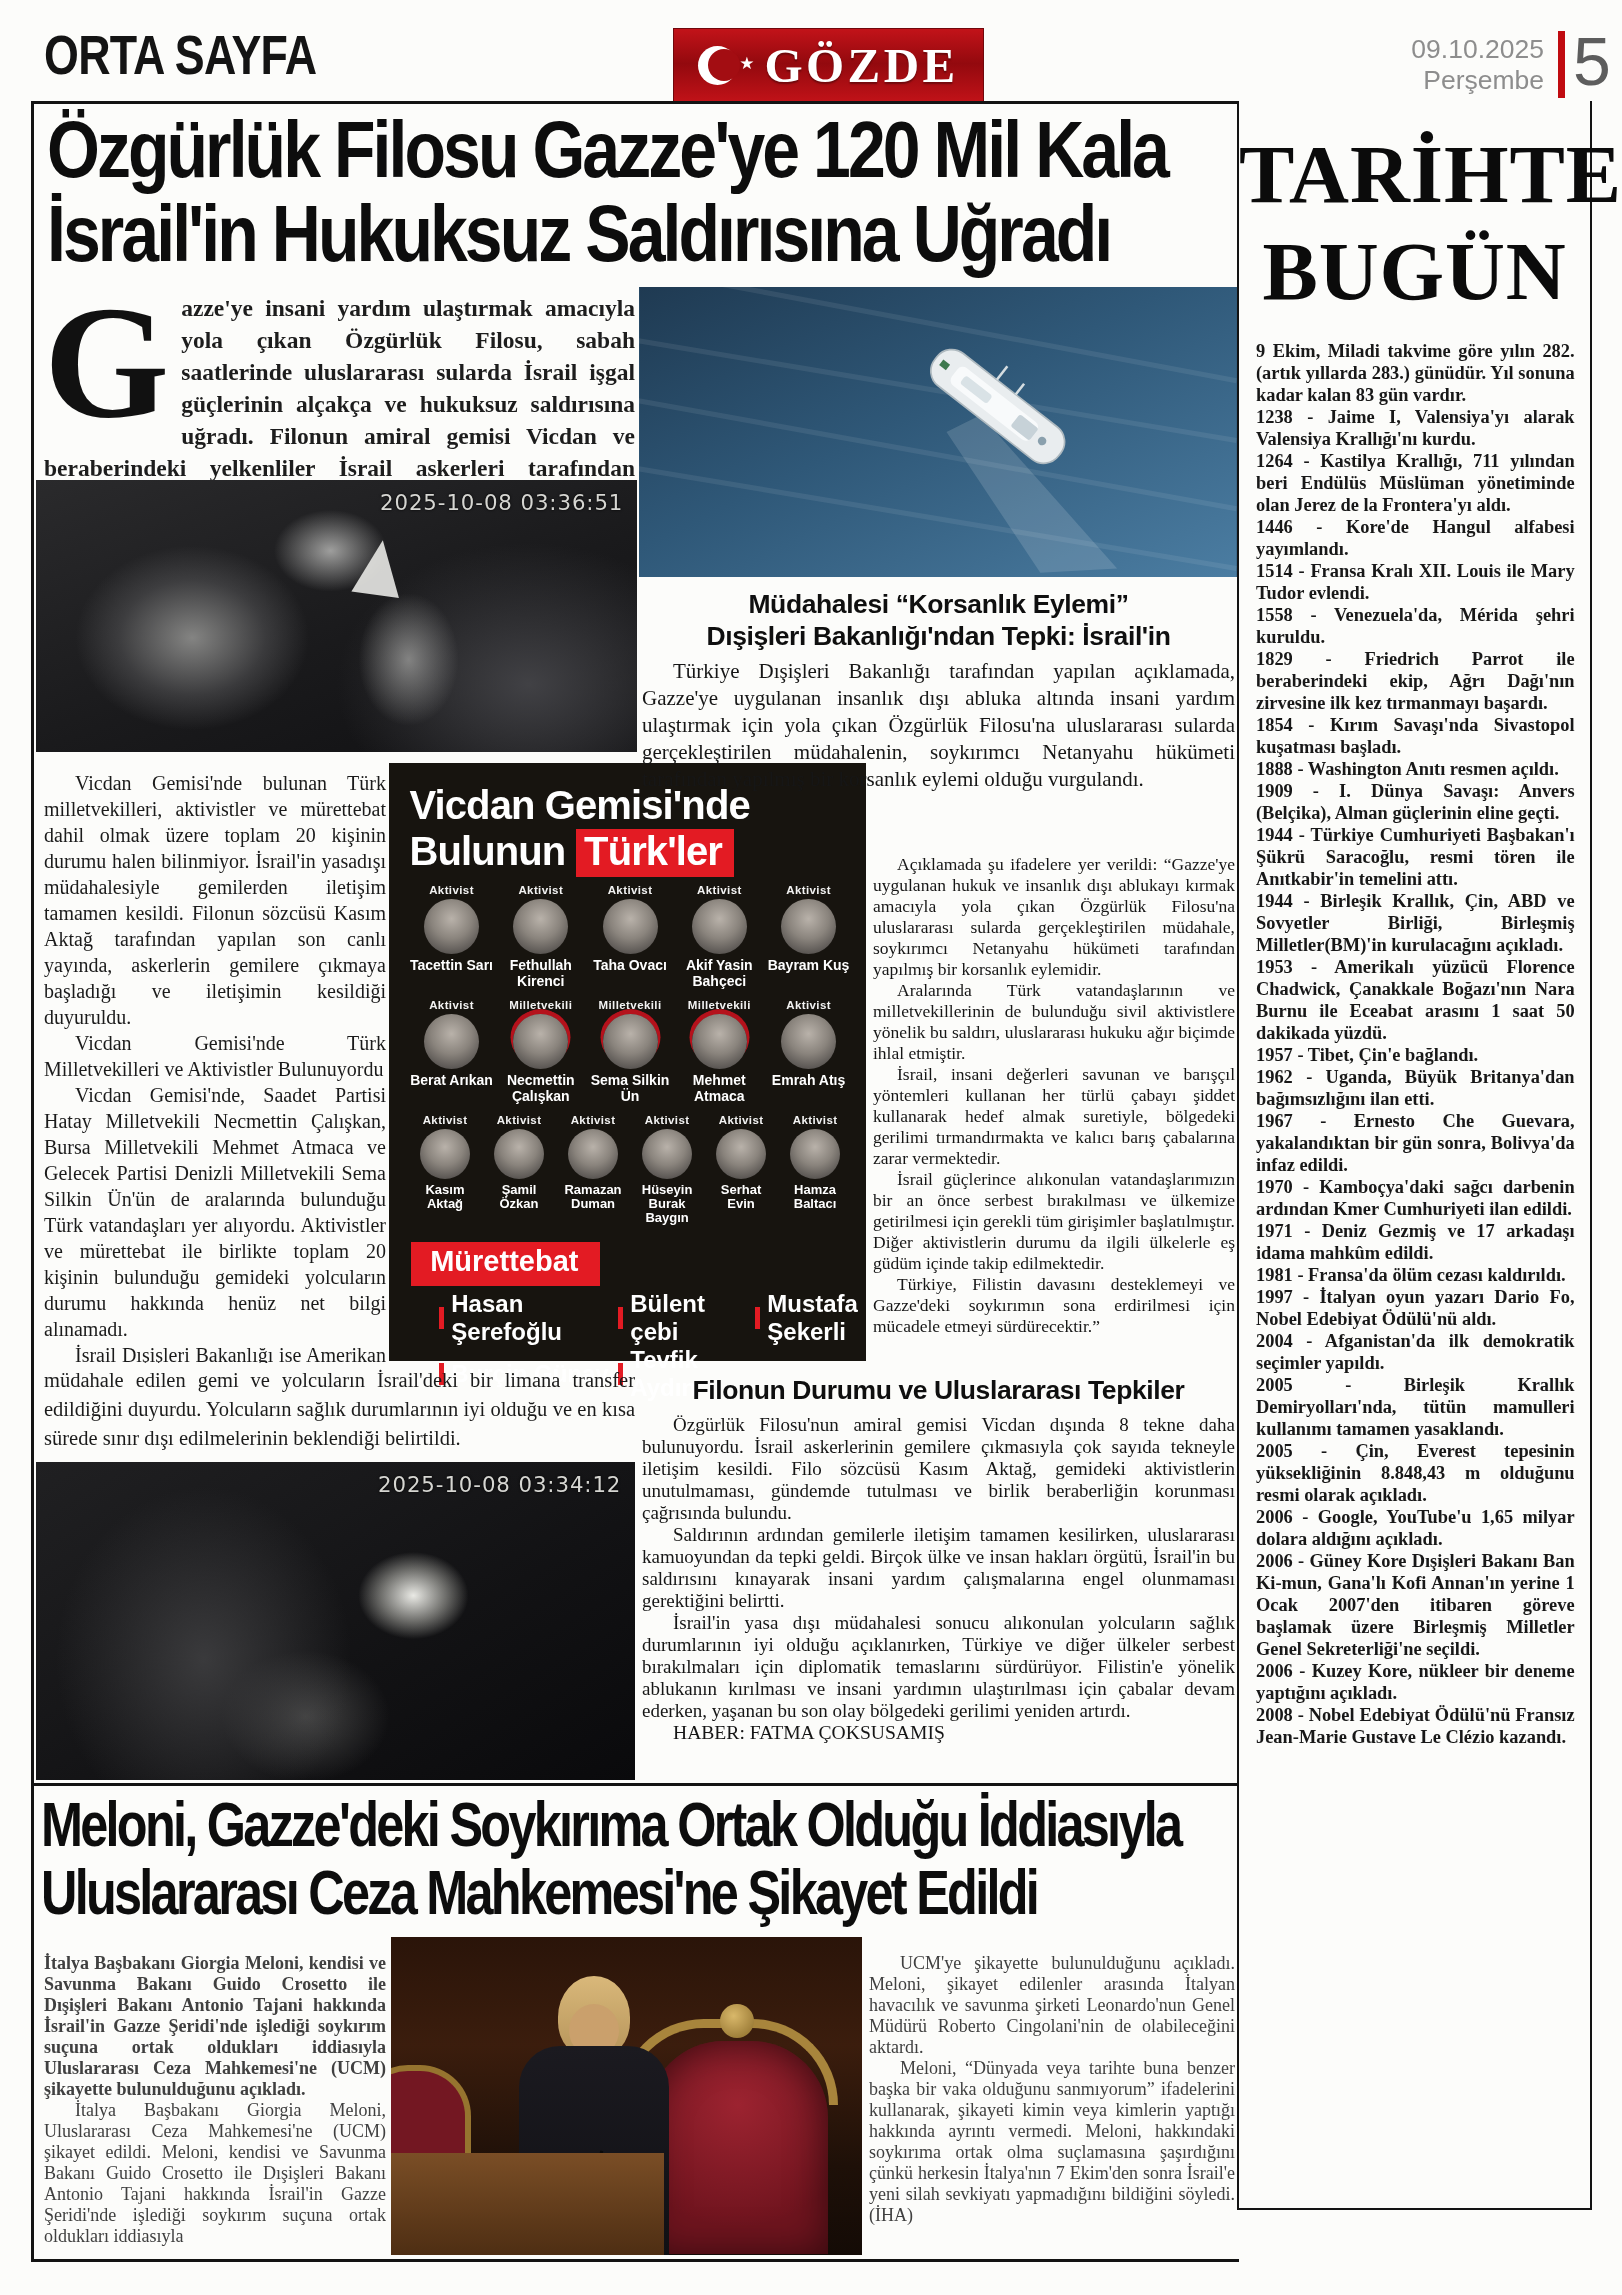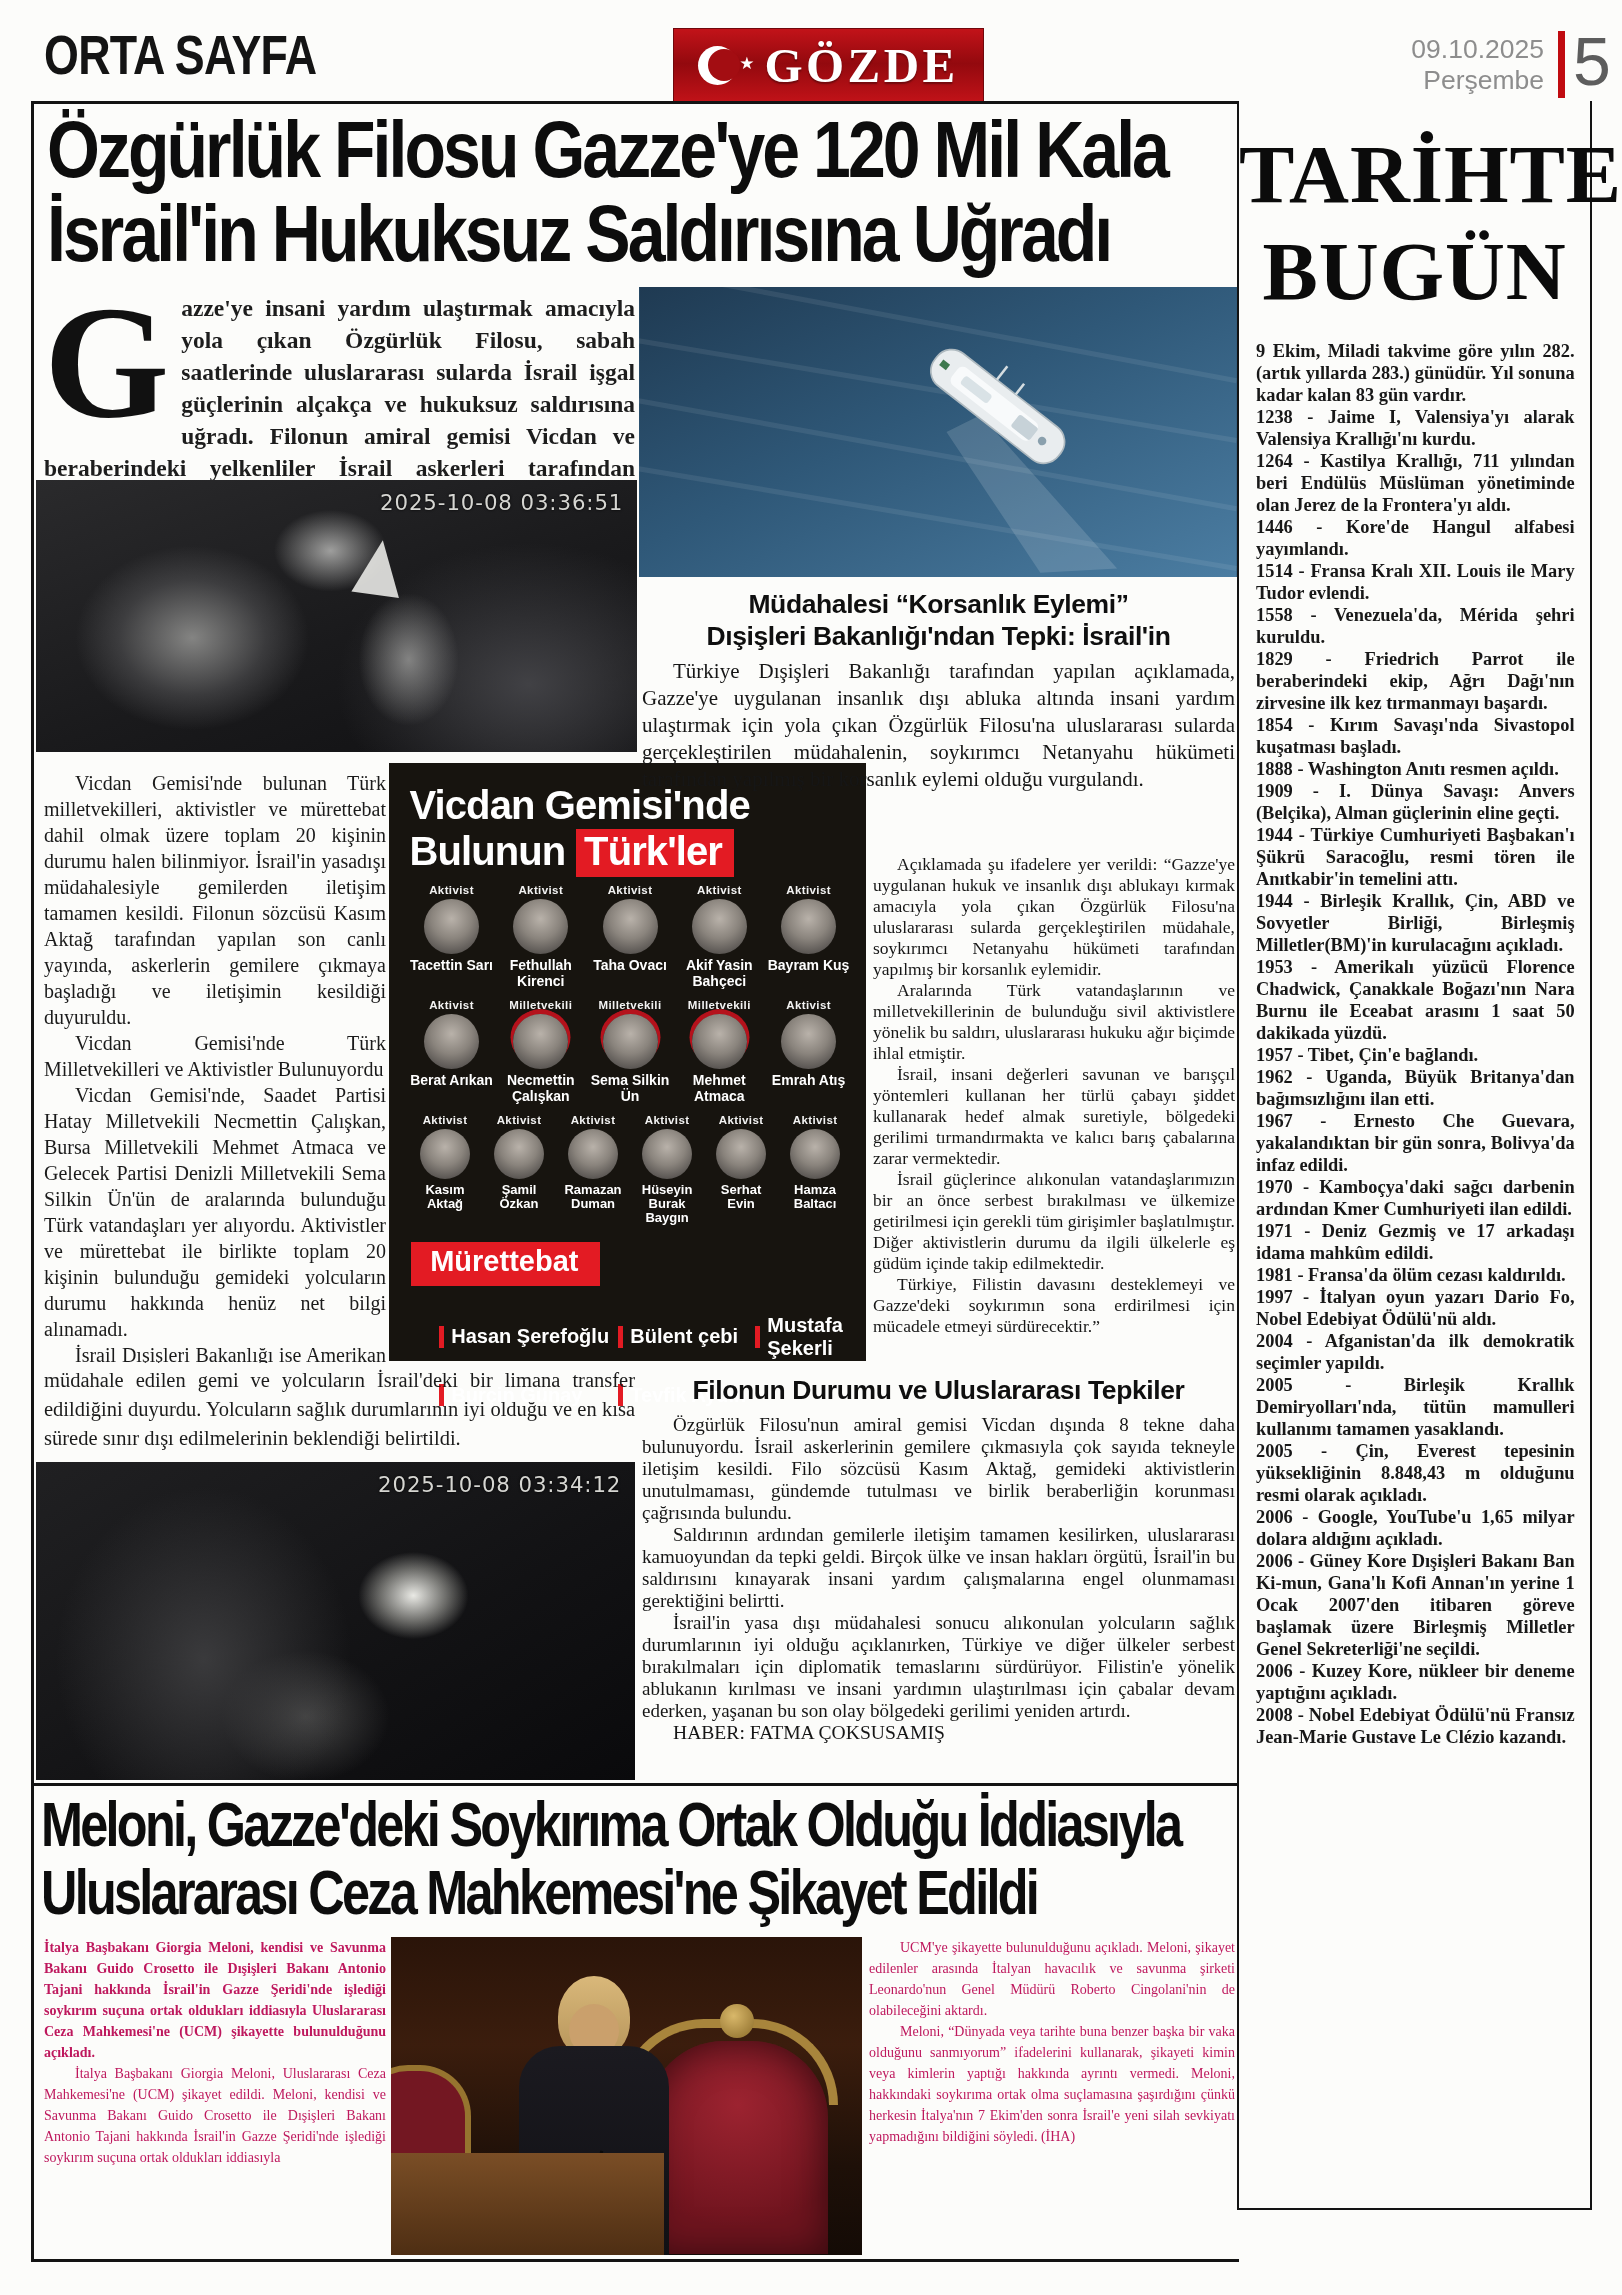--- a/index.html
+++ b/index.html
@@ -89,38 +89,38 @@
   .prow6 .person{width:71px;}
   .role{font-size:11.5px;font-weight:bold;letter-spacing:0.4px;opacity:.95;}
   .avatar{width:55px;height:55px;border-radius:50%;margin:2.6px auto 4.3px;
           background:radial-gradient(circle at 50% 36%, #b9b2aa 0%, #8a847d 45%, #575350 80%, #413e3b 100%);}
   .prow6 .avatar{width:50px;height:50px;}
   .avatar.mv{box-shadow:0 -6px 0 -0.9px #b5121c, -3.4px -4.3px 0 -0.9px #b5121c, 3.4px -4.3px 0 -0.9px #b5121c;}
   .pname{font-size:14px;font-weight:bold;line-height:15.4px;}
   .prow6 .pname{font-size:13px;line-height:14px;}
   .crew-title{display:inline-block;background:#e31b23;color:#fff;font-weight:bold;font-size:29px;
               padding:3.4px 22px 7.7px 19px;margin:17px 0 3.4px 1.7px;}
-  .crew-row{display:grid;grid-template-columns:179px 137px 1fr;padding-left:29px;margin-top:24px;
-            font-size:20px;font-weight:bold;}
+  .crew-row{display:grid;grid-template-columns:179px 137px 1fr;padding-left:29px;margin-top:0;
+            font-size:24px;font-weight:bold;}
   .crew-item{display:flex;align-items:center;}
   .tick{width:5.1px;height:22px;background:#e31b23;margin-right:7.7px;flex:0 0 5.1px;}
 
   
   .tarihte{left:1237px;top:101px;width:355px;height:2109px;border:2.6px solid #131313;border-top:none;
            box-sizing:border-box;background:#fcfcfa;}
   .t-title{ text-align:center;font-family:"Liberation Serif",serif;font-weight:bold;color:#0b0b0b;
             font-size:83px;line-height:85px;letter-spacing:0.9px;}
   .t-title1{margin-top:31px;}
   .t-title2{margin-top:12px;}
   .t-body{margin:26px 15.4px 0 17px;font-weight:bold;font-size:18.4px;line-height:22px;
           text-align:justify;color:#181818;}
   .t-body p{margin:0;}
 
   
-  .s2col{font-size:14px;line-height:21px;text-align:justify;color:#be185d;}
+  .s2col{font-size:18px;line-height:21px;text-align:justify;color:#404040;margin-top:16px;}
   .s2left{left:44px;top:1937px;width:342px;}
   .s2right{left:869px;top:1937px;width:366px;}
   .s2lede{font-weight:bold;text-indent:0 !important;}
   .photo2{left:391px;top:1937px;width:471px;height:318px;overflow:hidden;
           background:linear-gradient(180deg,#2a1409 0%,#3b1d0d 34%,#1e1008 72%,#140b06 100%);}
   .chair-gold{position:absolute;right:24px;top:82px;width:202px;height:77px;border:9.4px solid #a8853c;
               border-bottom:none;border-radius:94px 94px 0 0;}
   .chair-knob{position:absolute;right:108px;top:67px;width:34px;height:34px;border-radius:50%;
               background:radial-gradient(circle at 40% 35%,#d9b86a,#8a6a28);}
   .chair-red{position:absolute;right:34px;top:104px;width:181px;height:213px;border-radius:77px 77px 0 0;

